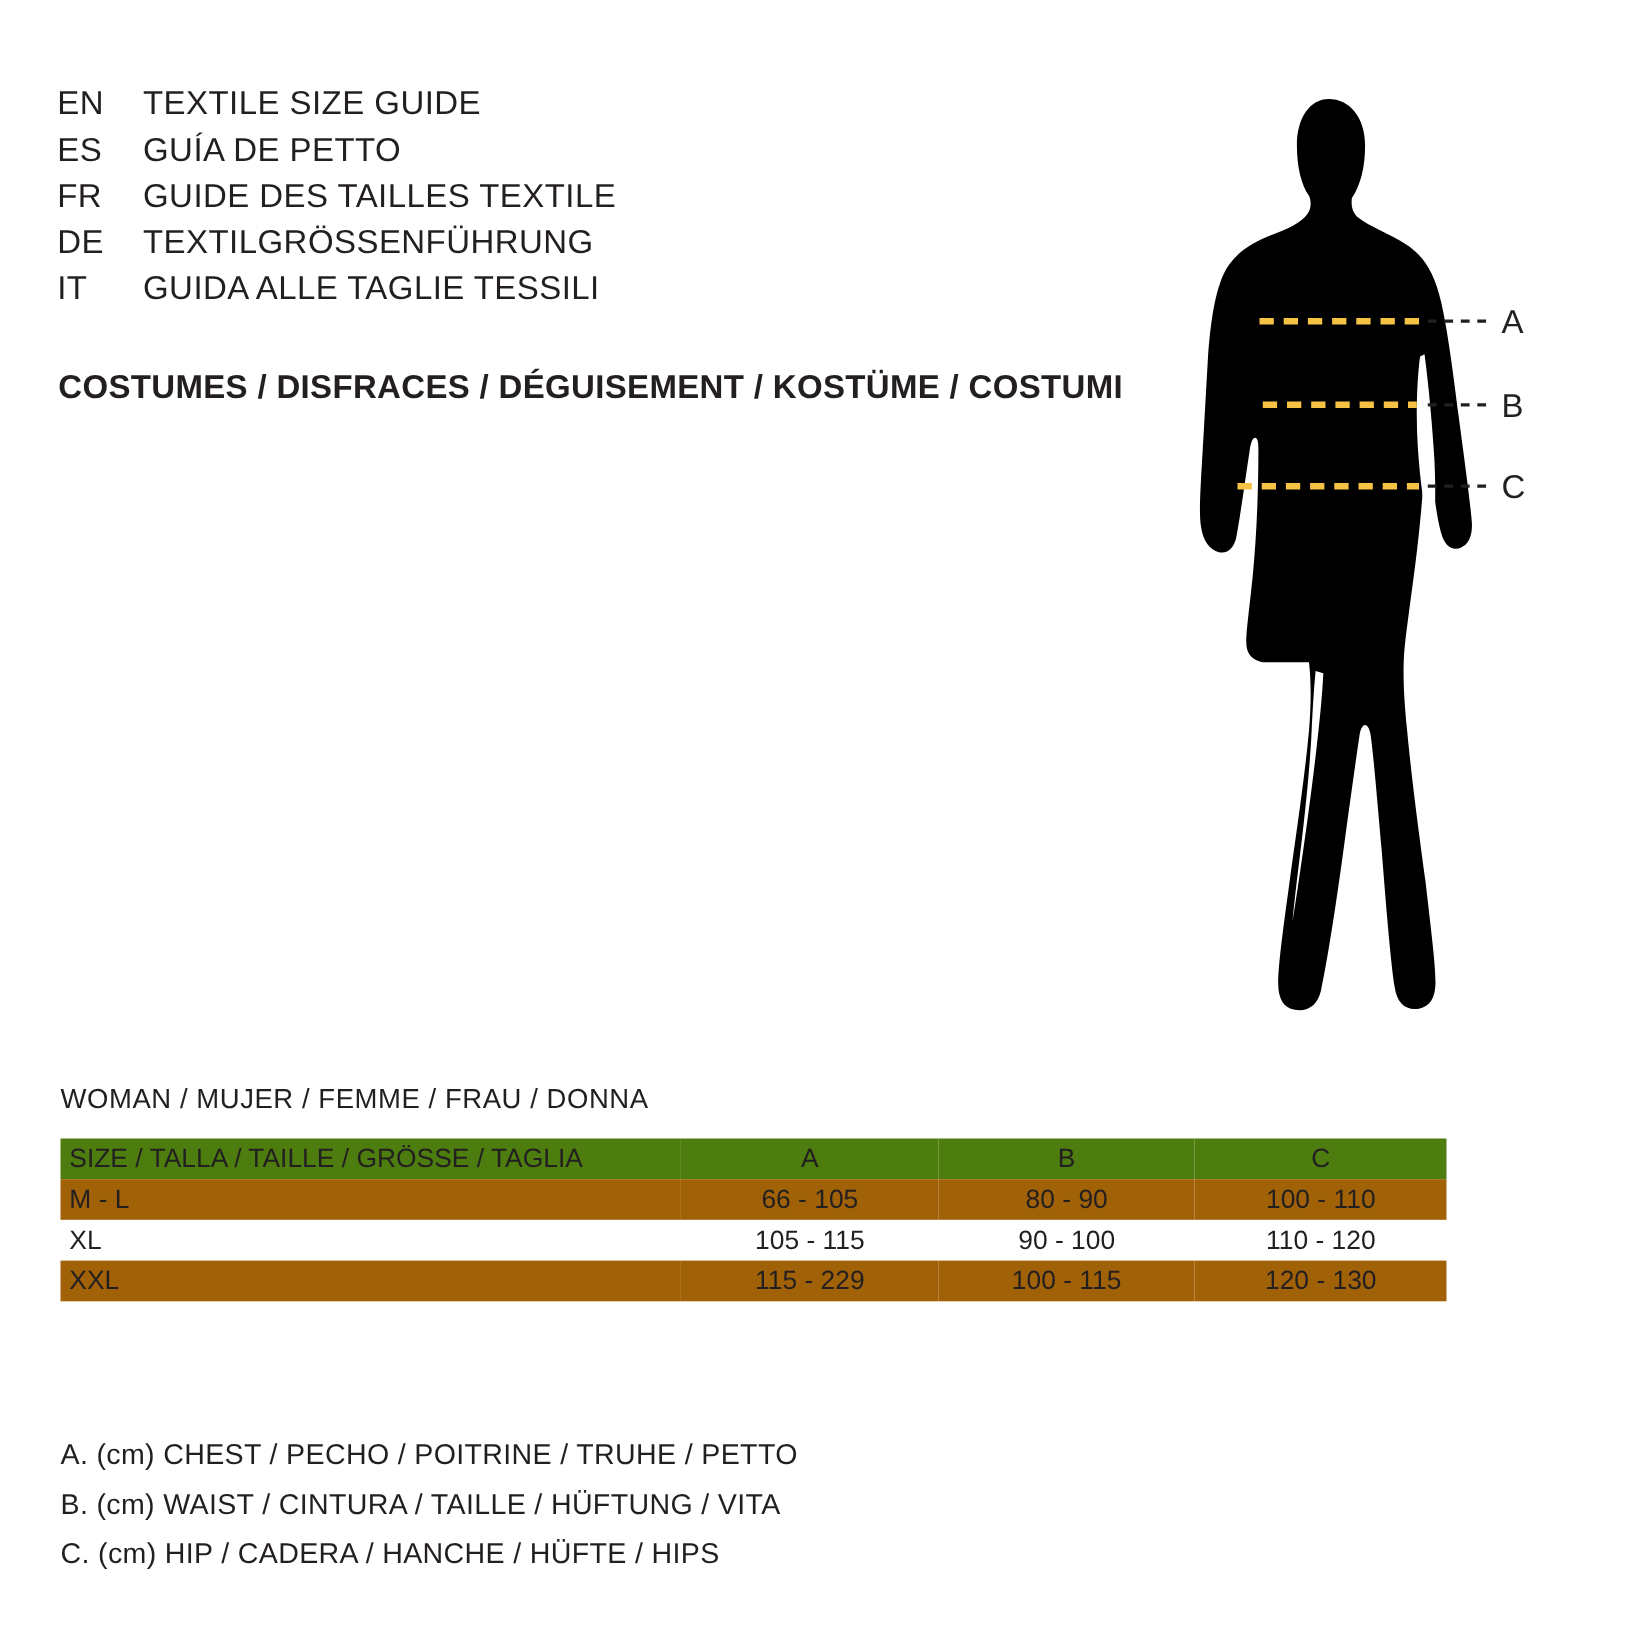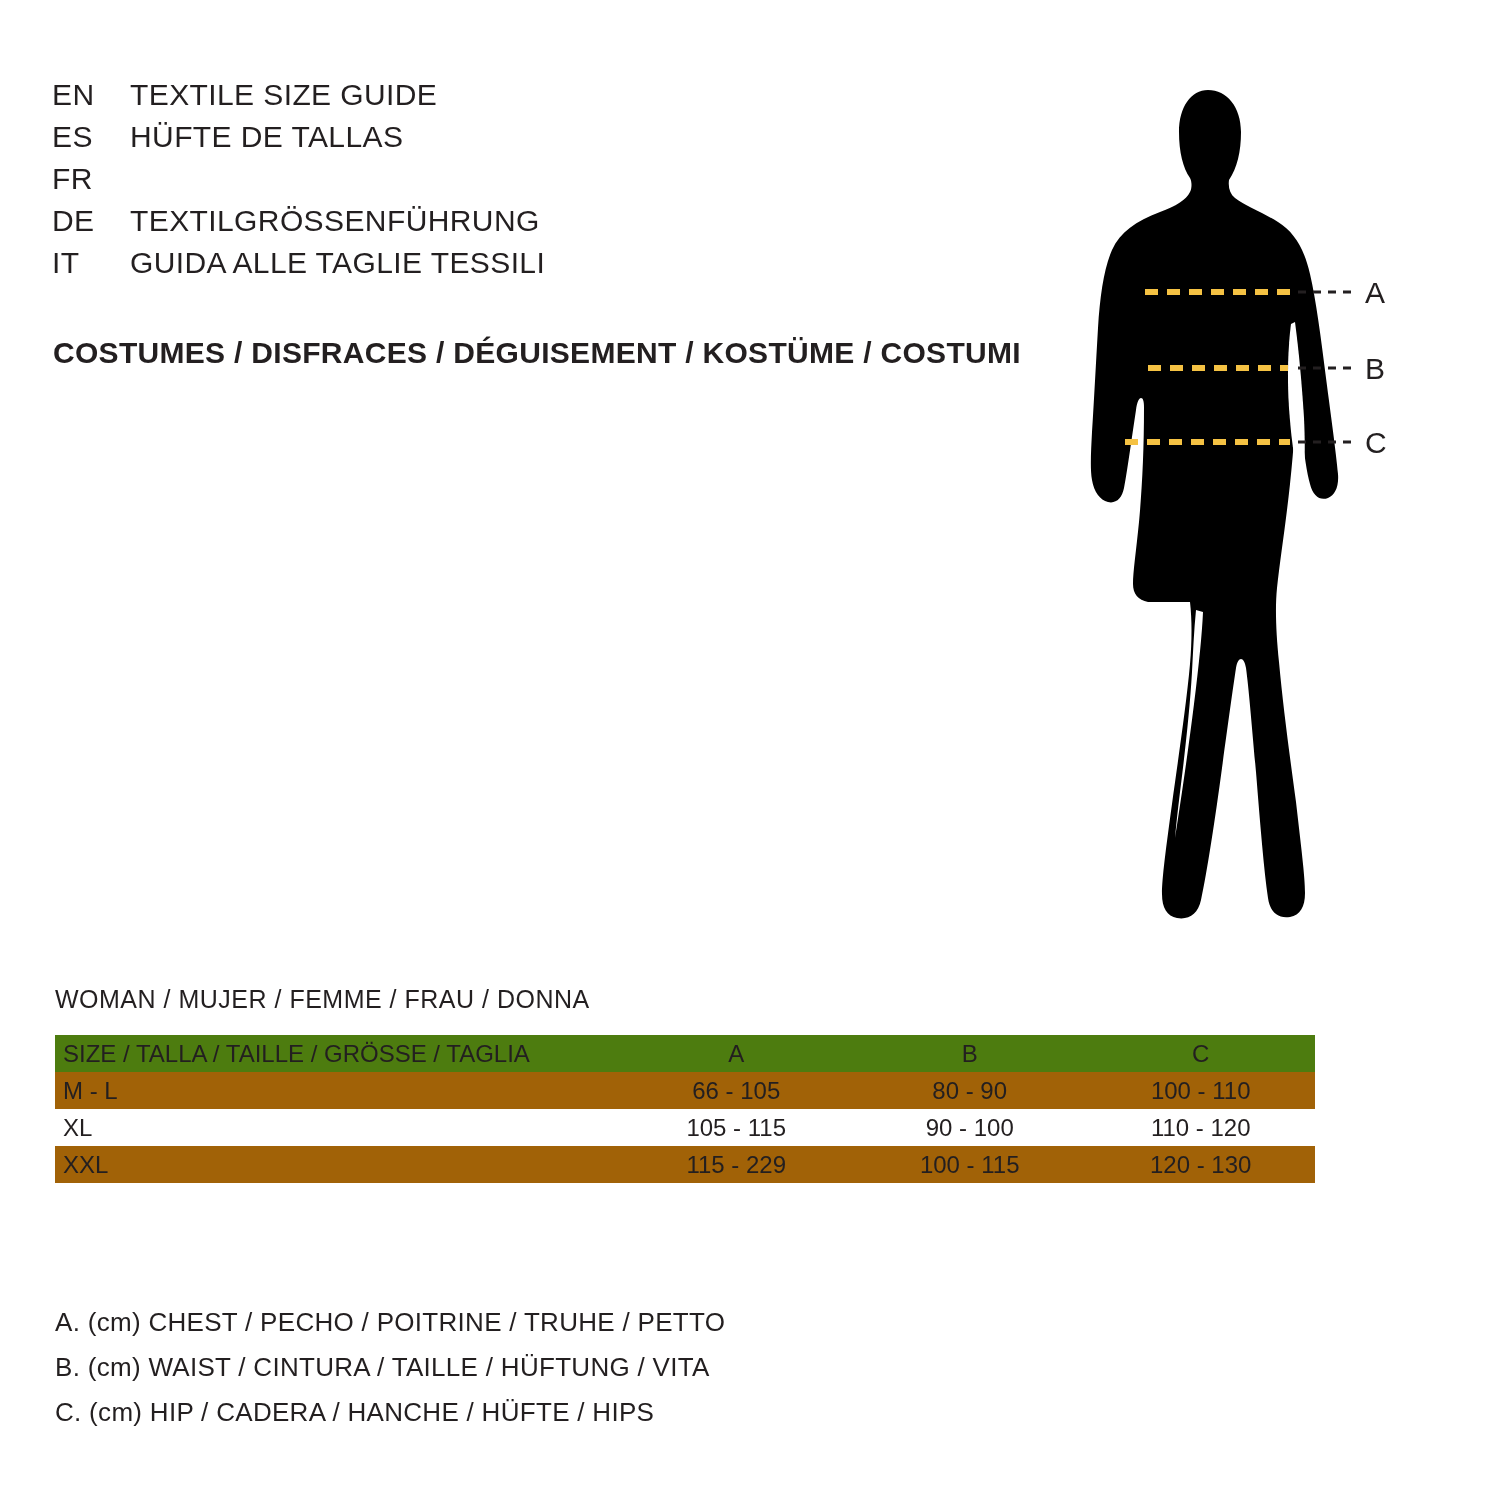--- a/index.html
+++ b/index.html
@@ -129,24 +129,25 @@
 </head>
 <body>
 
 <div class="lang-block">
   <div class="lang-row">
     <span class="lang-code">EN</span>
     <span class="lang-text">TEXTILE SIZE GUIDE</span>
   </div>
   <div class="lang-row">
     <span class="lang-code">ES</span>
-    <span class="lang-text">HÜFTE DE TALLAS</span>
+    <span class="lang-text">GUÍA DE PETTO</span>
   </div>
   <div class="lang-row">
     <span class="lang-code">FR</span>
+    <span class="lang-text">GUIDE DES TAILLES TEXTILE</span>
   </div>
   <div class="lang-row">
     <span class="lang-code">DE</span>
     <span class="lang-text">TEXTILGRÖSSENFÜHRUNG</span>
   </div>
   <div class="lang-row">
     <span class="lang-code">IT</span>
     <span class="lang-text">GUIDA ALLE TAGLIE TESSILI</span>
   </div>
 </div>

